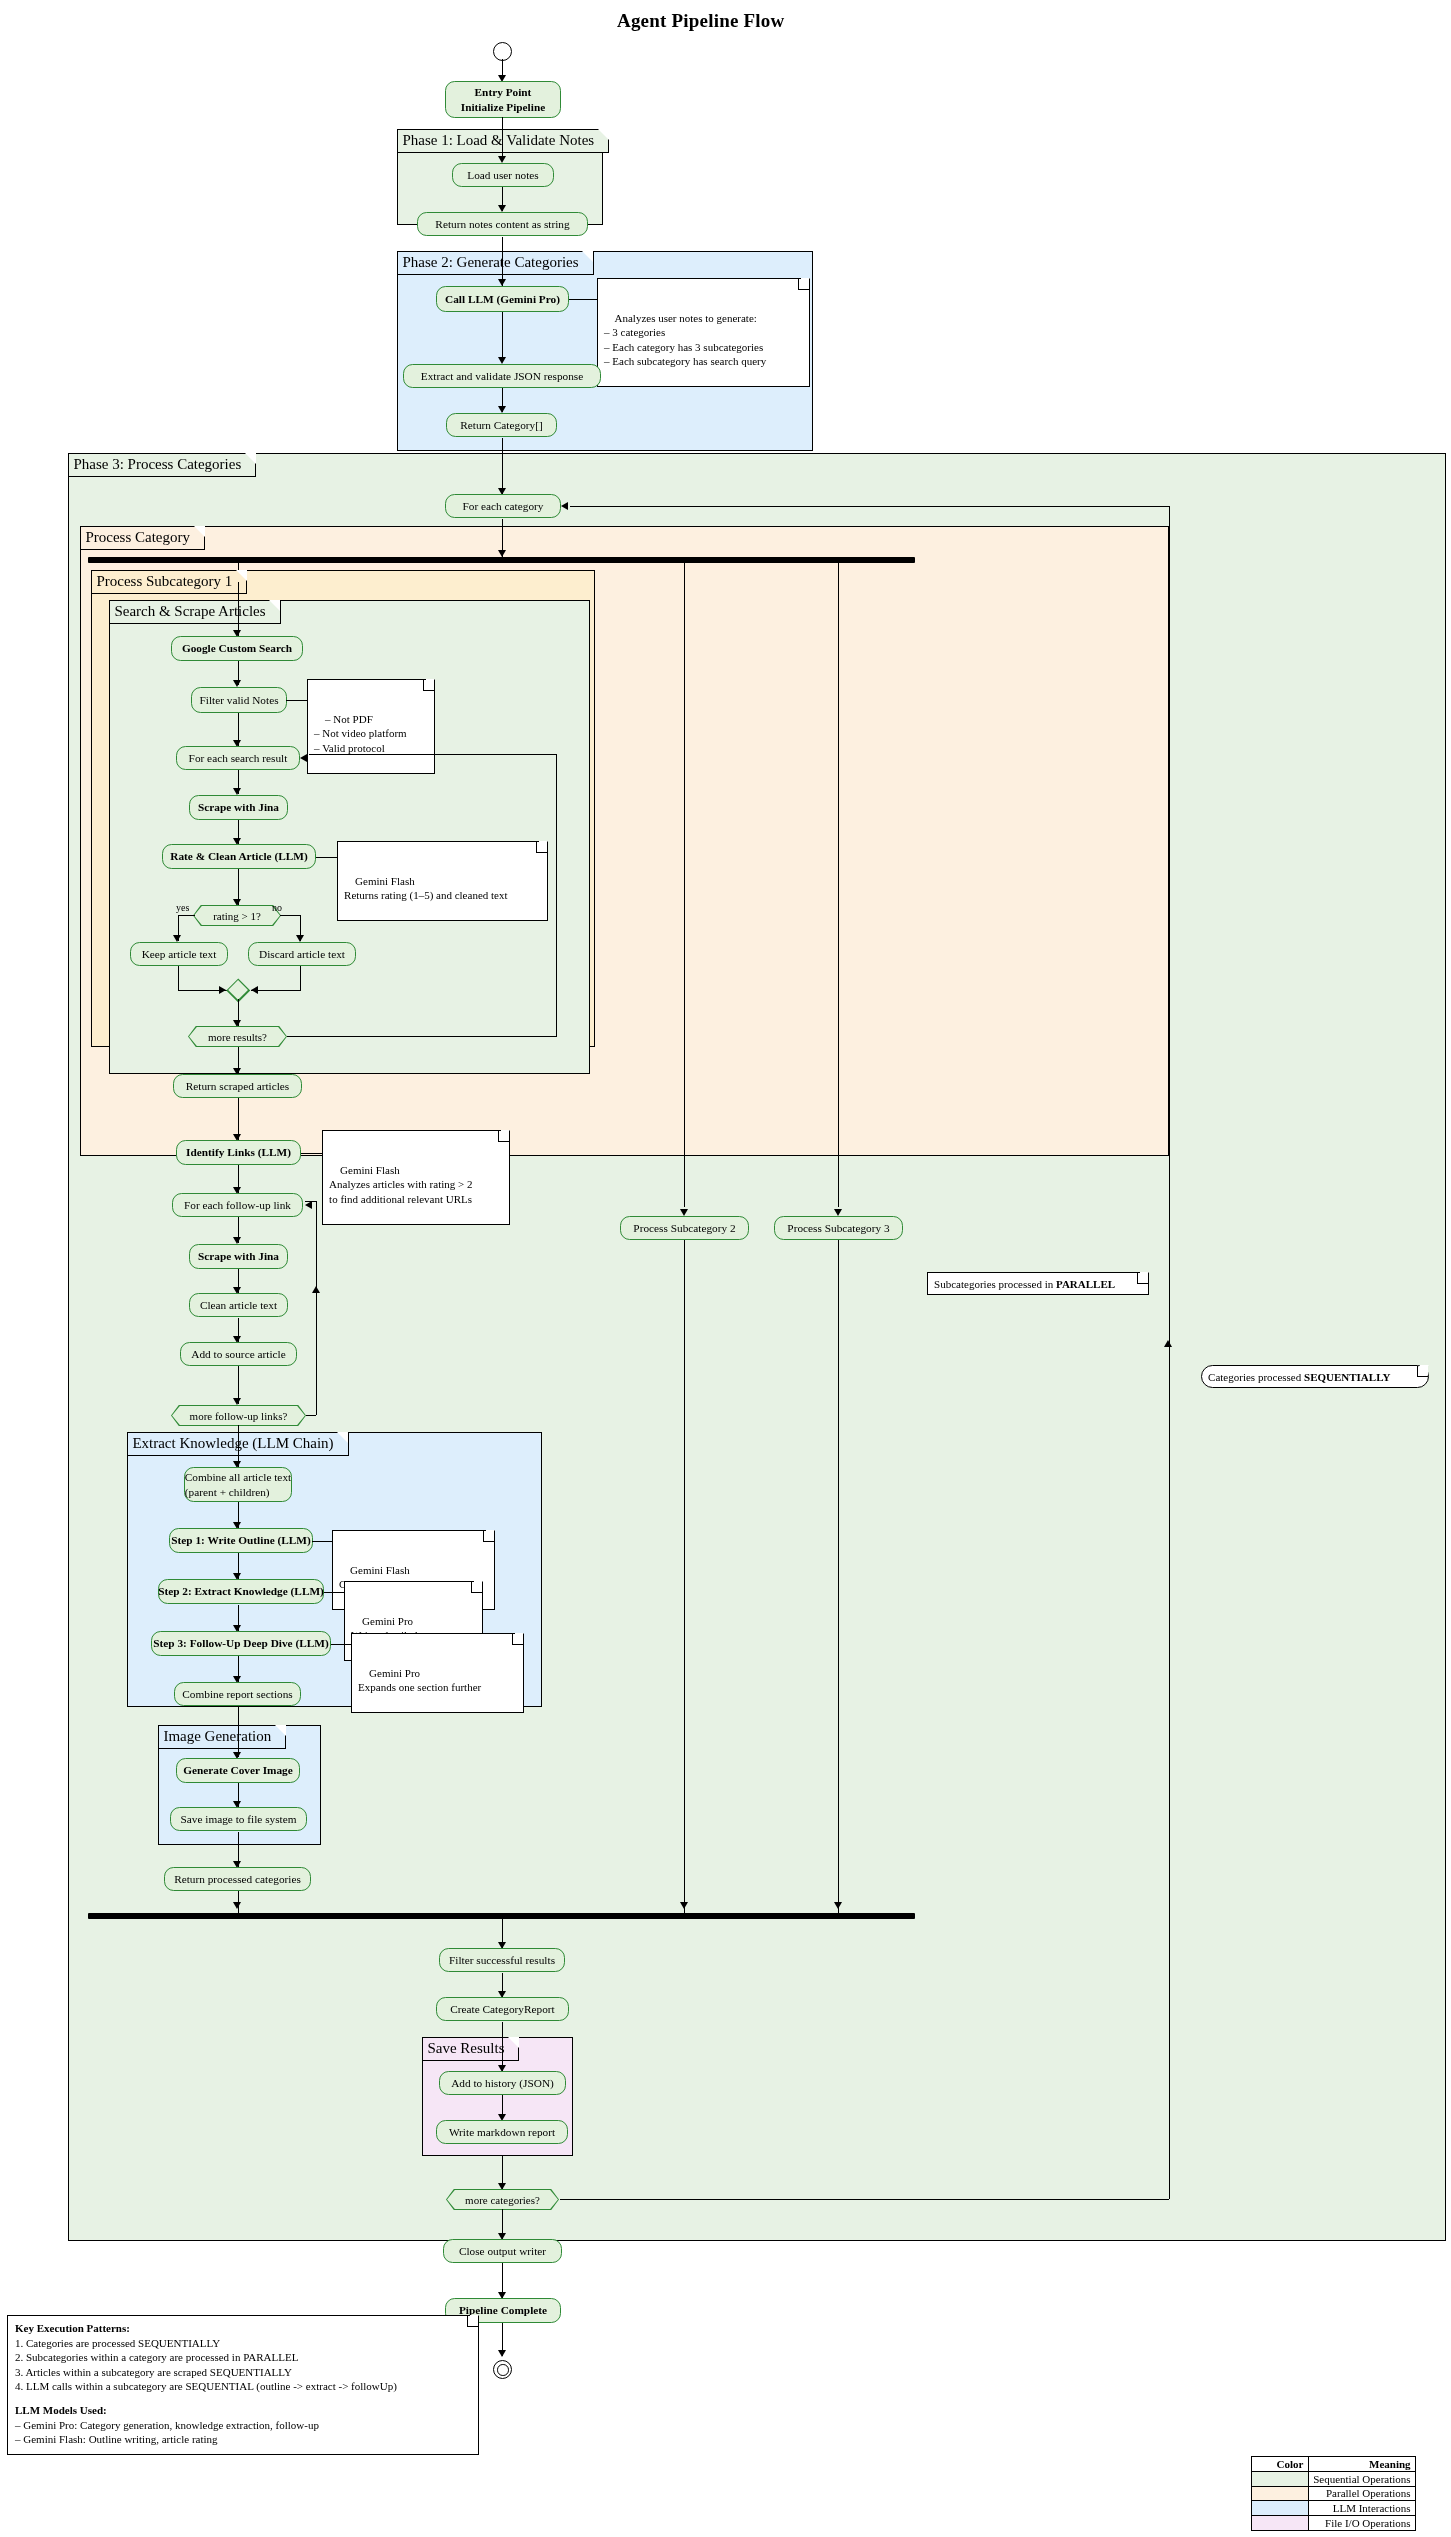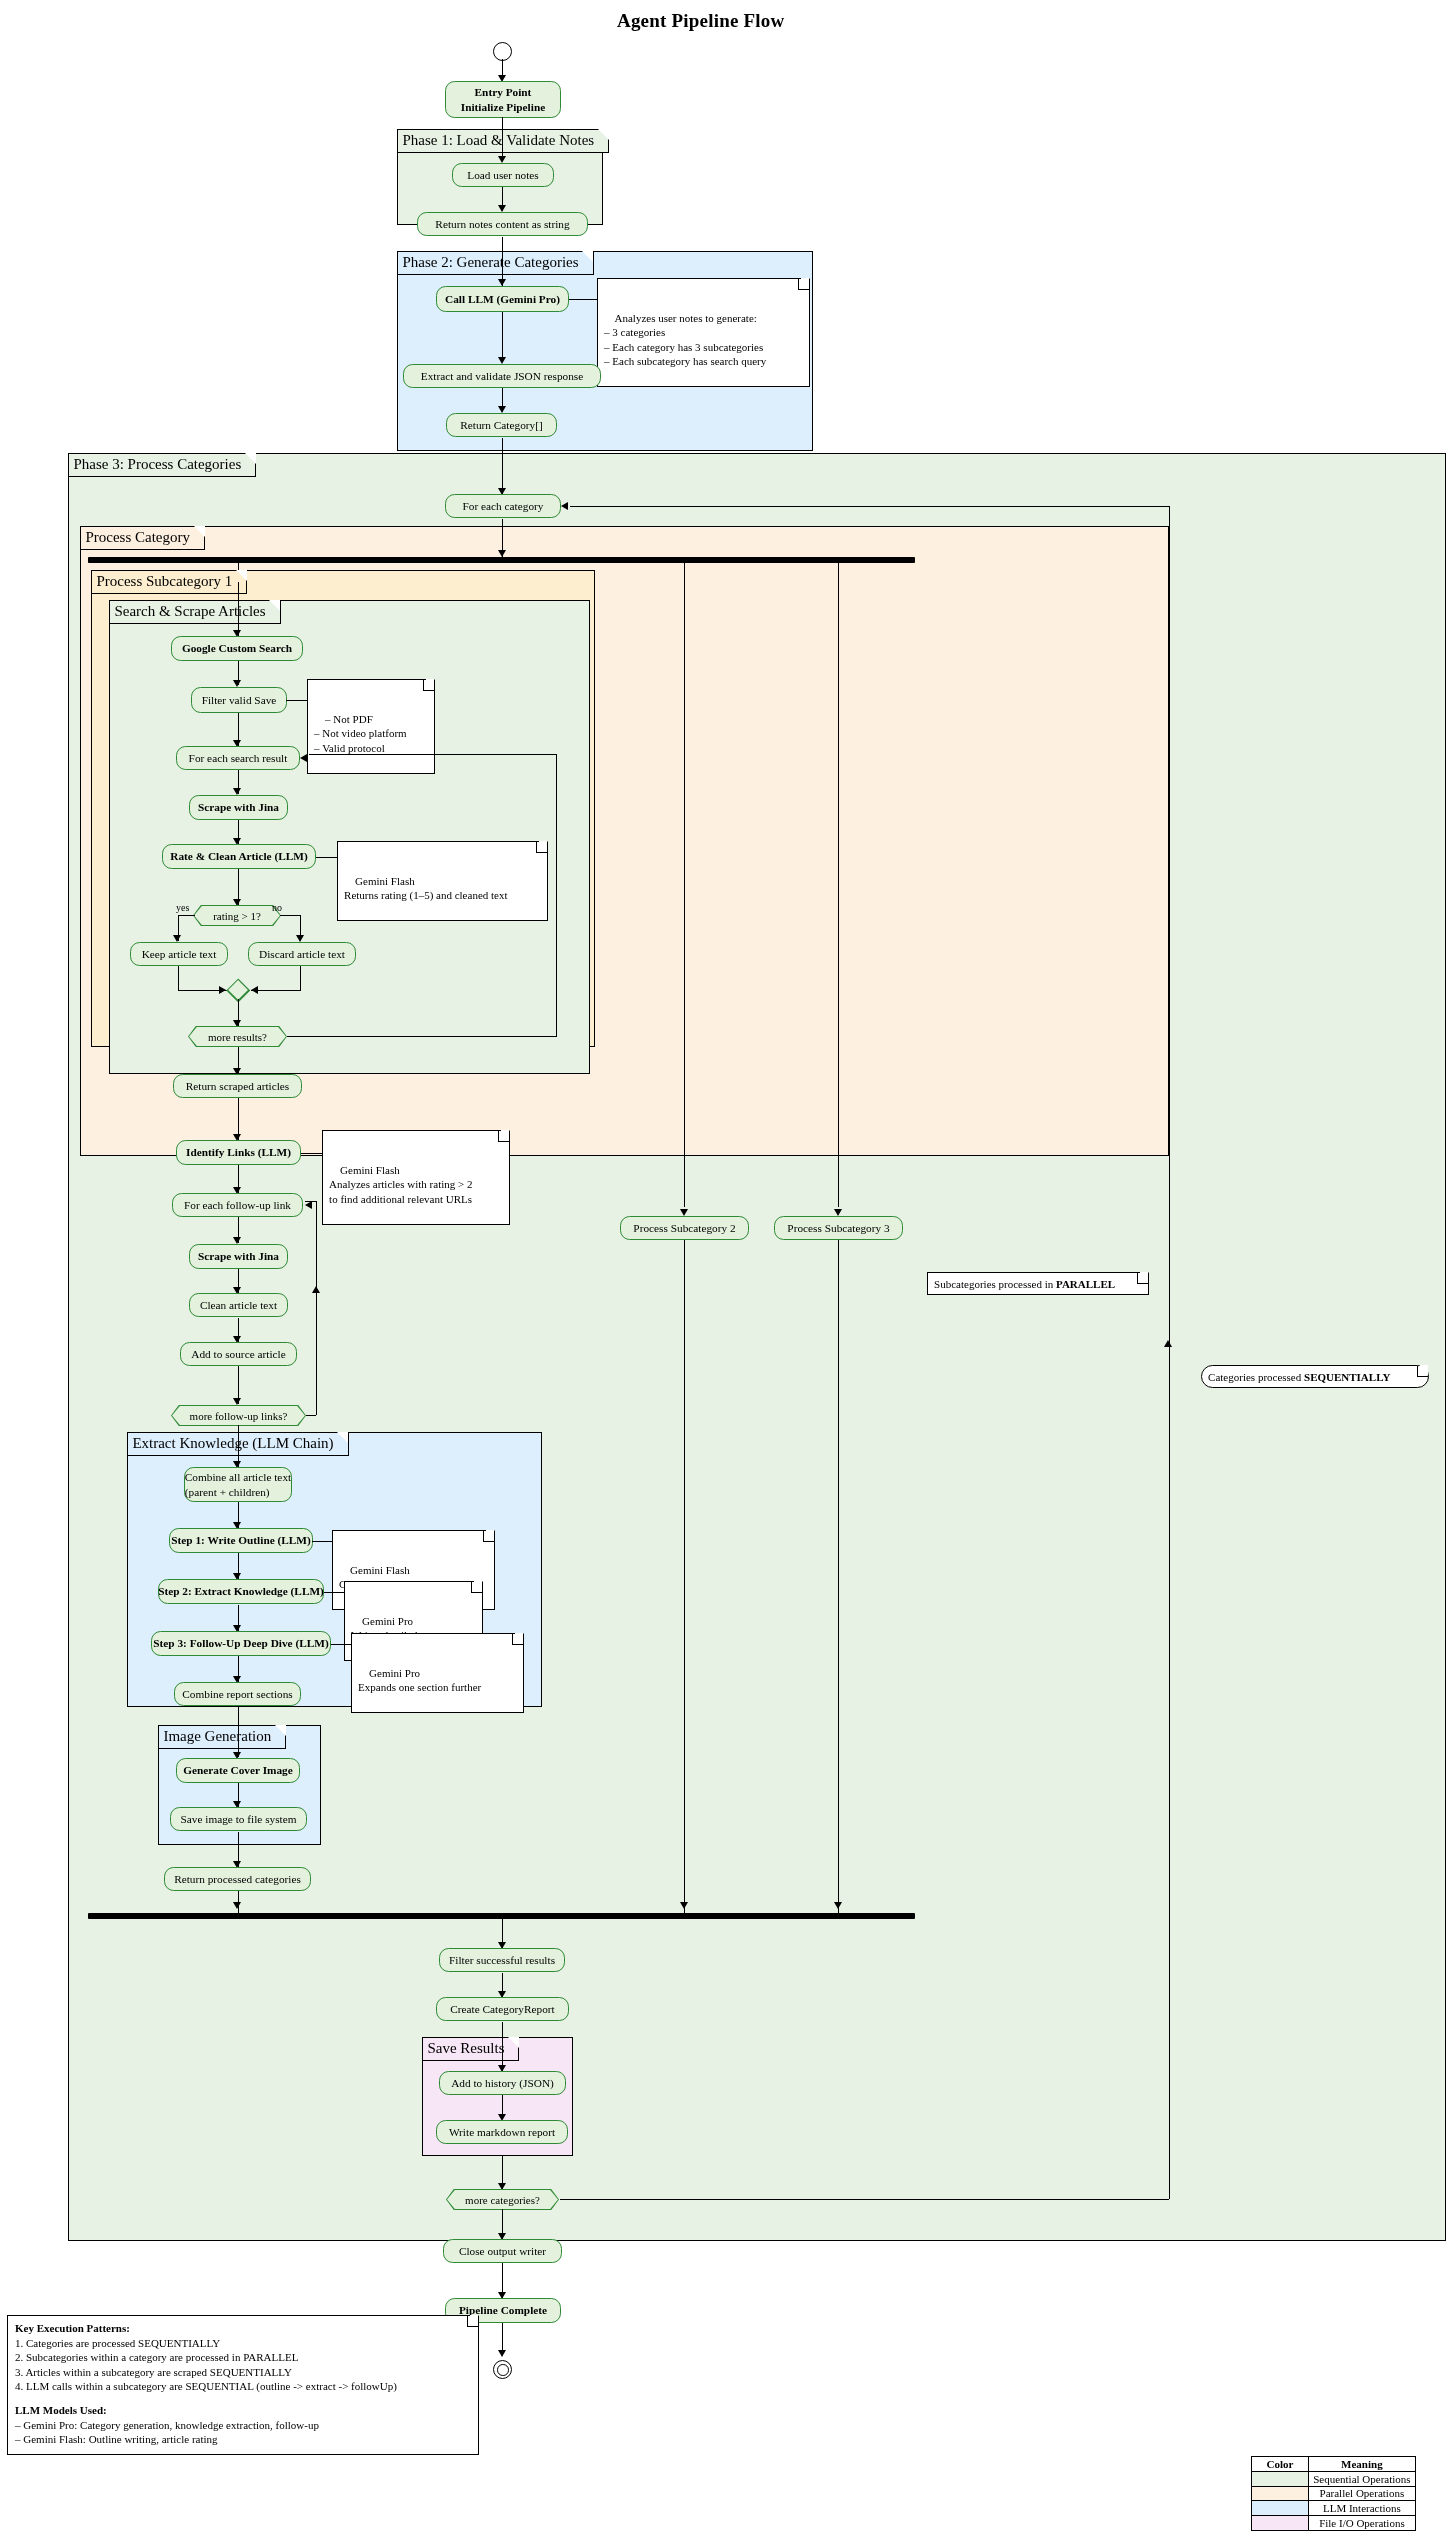--- a/index.html
+++ b/index.html
@@ -78,21 +78,21 @@
   .bar{position:absolute;background:#000;height:6.1px;border-radius:0.9px;}
 
   .startc{position:absolute;width:17.4px;height:17.4px;border:1.4px solid #000;border-radius:50%;background:#fff;}
   .endc{position:absolute;width:17.4px;height:17.4px;border:1.4px solid #000;border-radius:50%;background:#fff;}
   .endc::after{content:"";position:absolute;left:3px;top:3px;width:9.6px;height:9.6px;border:1.4px solid #000;border-radius:50%;}
 
   .elbl{position:absolute;font-size:10px;}
 
   
   .legend{position:absolute;border:1.3px solid #000;border-collapse:collapse;font-size:11px;background:#fff;}
-  .legend td,.legend th{border:0.9px solid #000;padding:0.9px 4.4px;text-align:center;font-weight:normal;white-space:nowrap;}
+  .legend td,.legend th{border:0.9px solid #000;padding:0.9px 4.4px;text-align:right;font-weight:normal;white-space:nowrap;}
   .legend th{font-weight:bold;}
   .legend td.swatch{width:47px;}
 </style>
 </head>
 <body>
 
 <div id="canvas">
 
   <div class="title" style="left: 617px; top: 10.4px;">Agent Pipeline Flow</div>
 
@@ -186,21 +186,21 @@
 
   <div class="v" style="left:238px;top:582px;height:54px;"></div>
   <div class="arrD" style="left:233px;top:630px;"></div>
   <div class="node b" style="left:171px;top:636px;width:132px;height:25px;">
     <span>Google Custom Search</span>
   </div>
 
   <div class="v" style="left:238px;top:661px;height:24.4px;"></div>
   <div class="arrD" style="left:233px;top:680px;"></div>
   <div class="node" style="left:191px;top:687px;width:96px;height:26px;">
-    <span>Filter valid Save</span>
+    <span>Filter valid Notes</span>
   </div>
   <div class="h" style="left:286px;top:700px;width:21px;"></div>
   <div class="note" style="left:307px;top:679px;width:128px;">
     <div class="fold"></div>
     <span>– Not PDF
 – Not video platform
 – Valid protocol</span>
   </div>
 
   <div class="v" style="left:238px;top:713px;height:33px;"></div>

